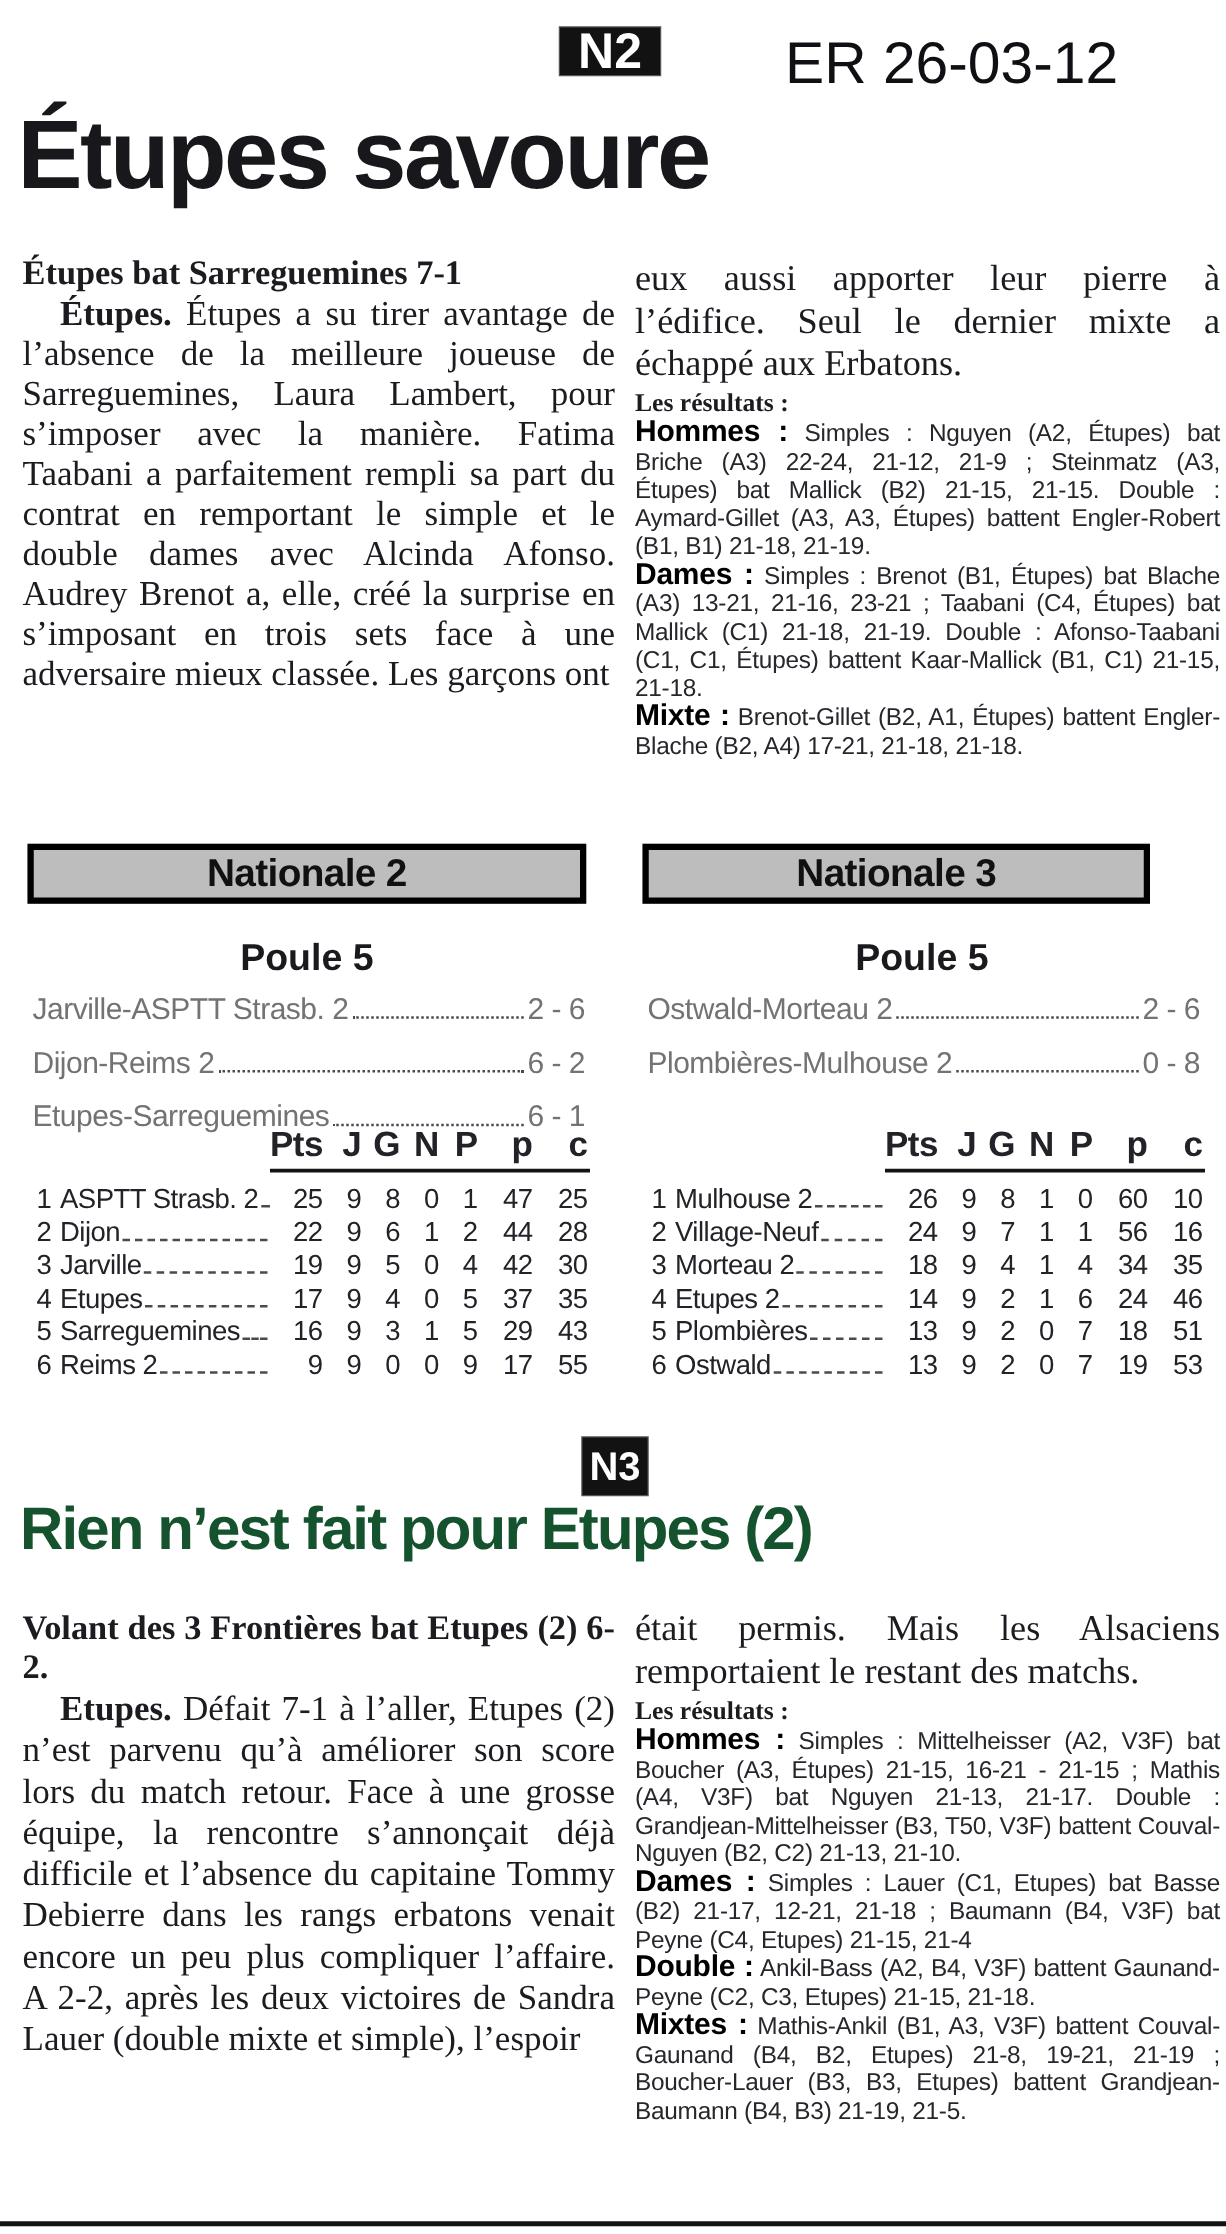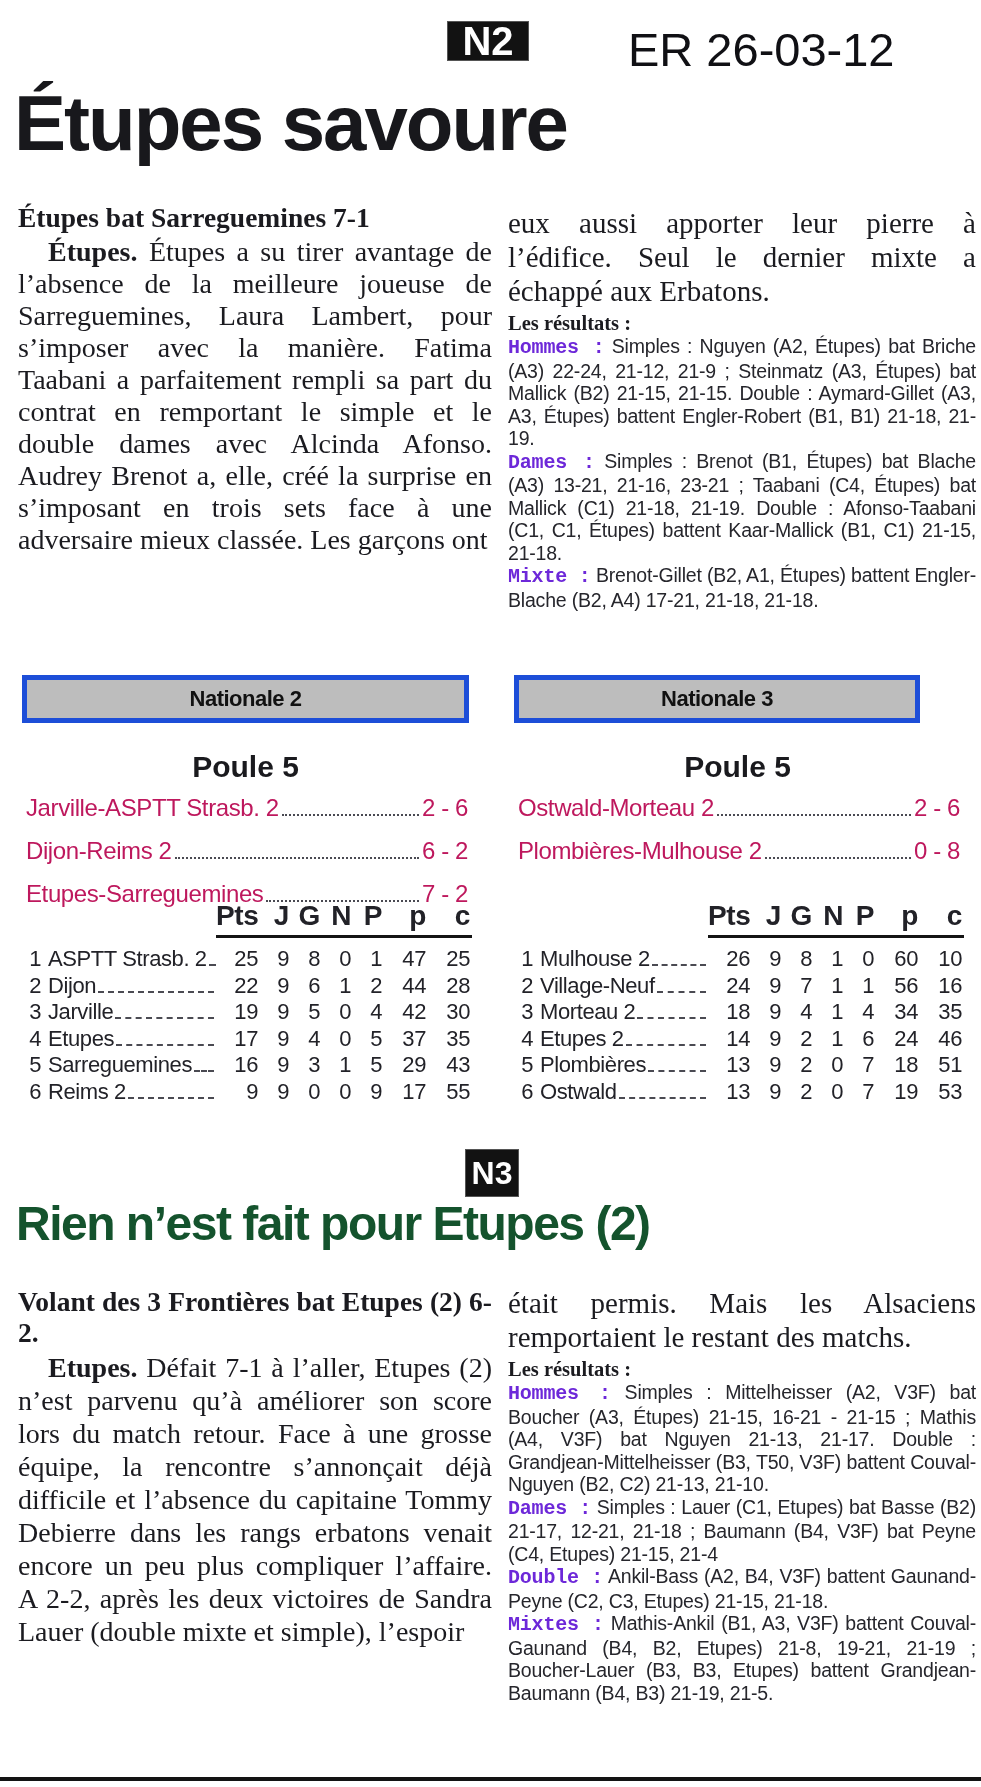--- a/index.html
+++ b/index.html
@@ -22,37 +22,37 @@
   #a2-left{left:18px;top:1286px;width:474px;font-size:28px;line-height:33px;}
   .lead{font-weight:bold;font-size:27.5px;line-height:31px;margin:0 0 3px 0;}
   .bodyp{margin:0;text-indent:30px;}
   .introname{font-weight:bold;}
   #a1-right{left:508px;top:206px;width:468px;}
   #a2-right{left:508px;top:1286px;width:468px;}
   .cont{font-size:29px;line-height:34px;text-align:justify;margin:0;}
   .results-heading{font-weight:bold;font-size:20.5px;line-height:24px;margin-top:3px;}
   .res{font-family:"Liberation Sans",sans-serif;font-size:19.5px;line-height:22.5px;
        letter-spacing:-0.2px;text-align:justify;margin:0;color:#26262c;}
-  .res .rlabel{font-family:Liberation Mono, monospace;font-weight:bold;font-size:20px;color:#6d28d9;}
-
-  
-  .section-box{top:675px;height:48px;background:#bdbdbd;border:5px solid #1d4ed8;
+  .res .rlabel{font-family:Liberation Sans, sans-serif;font-weight:bold;font-size:24px;color:#000000;}
+
+  
+  .section-box{top:675px;height:48px;background:#bdbdbd;border:5px solid #000000;
                box-sizing:border-box;display:flex;align-items:center;justify-content:center;
-               font-family:"Liberation Sans",sans-serif;font-weight:bold;font-size:22px;
+               font-family:"Liberation Sans",sans-serif;font-weight:bold;font-size:31px;
                color:#111;letter-spacing:-0.5px;}
   #box-n2{left:22px;width:447px;}
   #box-n3{left:514px;width:406px;}
   .poule{top:750px;text-align:center;font-family:"Liberation Sans",sans-serif;
          font-weight:bold;font-size:30px;color:#1a1a1e;}
   #poule3{left:22px;width:447px;}
   #poule5{left:514px;width:447px;}
 
   
   .matches{top:794px;width:442px;font-family:"Liberation Sans",sans-serif;font-size:24px;
-           letter-spacing:-0.4px;color:#be185d;}
+           letter-spacing:-0.4px;color:#737373;}
   #matches-n2{left:26px;}
   #matches-n3{left:518px;}
   .match{display:flex;align-items:baseline;height:26px;margin-bottom:17px;white-space:nowrap;}
   .match .leader{flex:1;border-bottom:2px dotted #4a4a52;margin:0 3px 5px 3px;}
 
   
   .standings{top:900px;width:450px;font-family:"Liberation Sans",sans-serif;font-size:22px;
              letter-spacing:-0.4px;color:#222228;}
   #st-n2{left:22px;}
   #st-n3{left:514px;}
@@ -120,21 +120,21 @@
 
     <div class="match">
       <span>Dijon-Reims 2</span>
       <span class="leader"></span>
       <span>6 - 2</span>
     </div>
 
     <div class="match">
       <span>Etupes-Sarreguemines</span>
       <span class="leader"></span>
-      <span>7 - 2</span>
+      <span>6 - 1</span>
     </div>
   </div>
 <div id="matches-n3" class="abs matches">
 
     <div class="match">
       <span>Ostwald-Morteau 2</span>
       <span class="leader"></span>
       <span>2 - 6</span>
     </div>
 

